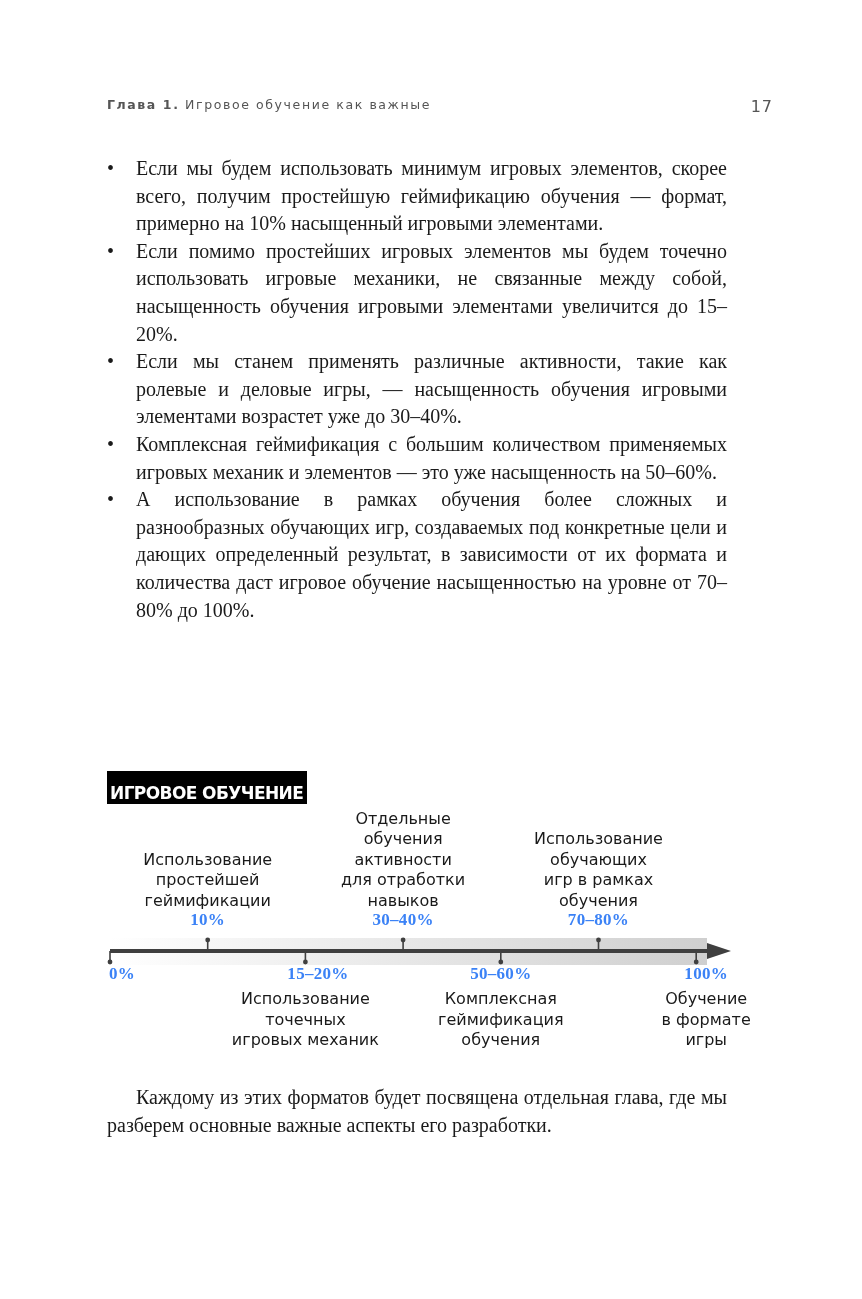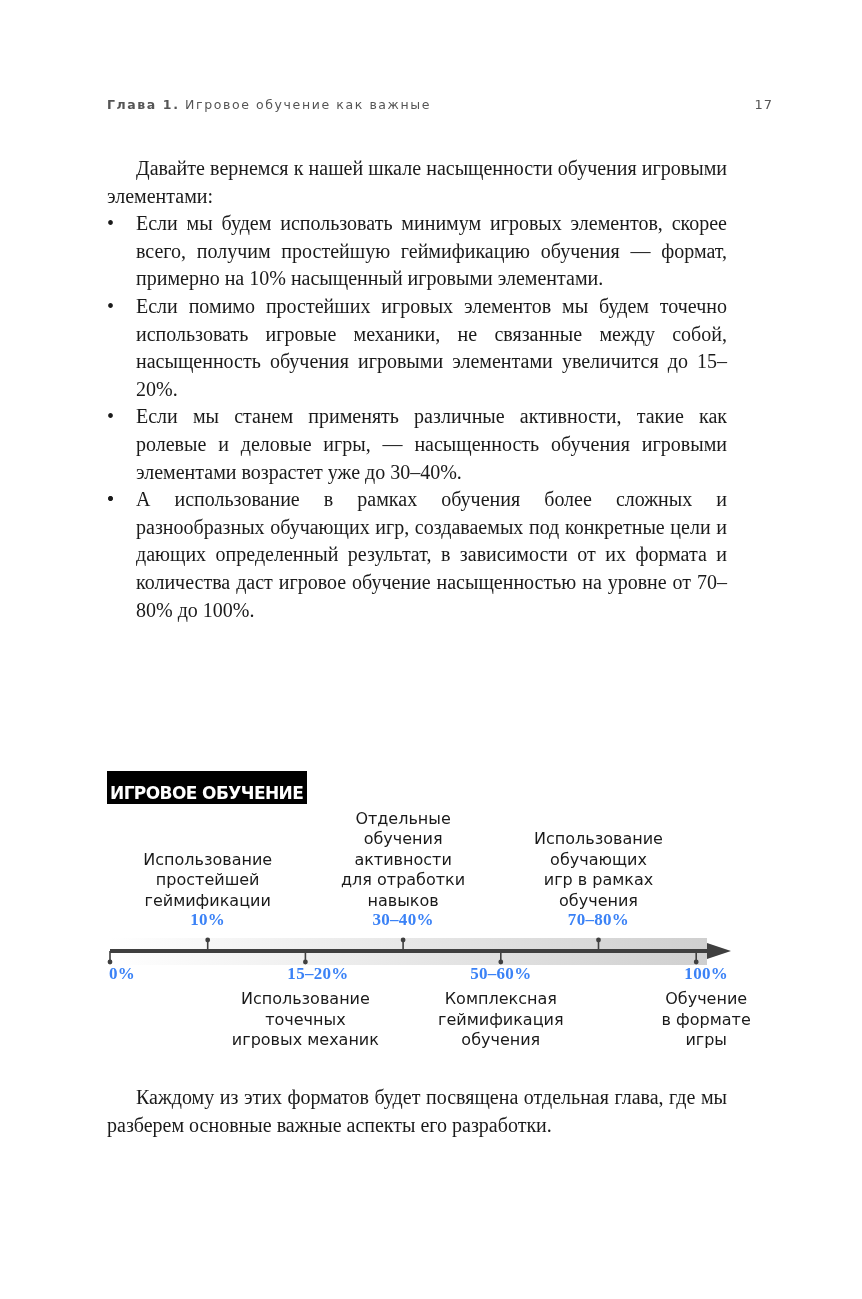--- a/index.html
+++ b/index.html
@@ -1,20 +1,20 @@
 <!DOCTYPE html>
 <html><head>
 <meta charset="utf-8">
 <style>
   html, body { margin: 0; padding: 0; background: #ffffff; }
   body { width: 862px; height: 1299px; position: relative; overflow: hidden; color: #1a1a1a; }
   .running-head { position: absolute; left: 107px; top: 97px; width: 666px; height: 20px;
     font-family: "DejaVu Sans", sans-serif; font-size: 12.5px; letter-spacing: 1.6px; color: #555; }
   .running-head .chapter { font-weight: bold; color: #555; text-align: right; }
-  .running-head .page-num { position: absolute; right: 0; top: 0; letter-spacing: 1px; font-size: 13px; }
+  .running-head .page-num { position: absolute; right: 0; top: 0; letter-spacing: 1px; font-size: 16px; }
   .body-text { position: absolute; left: 107px; width: 620px; font-family: "Liberation Serif", serif;
     font-size: 20px; line-height: 27.6px; color: #1a1a1a; text-align: justify; }
   .body-text p { margin: 0; text-indent: 29px; }
   .intro { top: 155px; }
   ul.bullets { margin: 0; padding: 0; list-style: none; }
   ul.bullets li { position: relative; padding-left: 29px; margin: 0; }
   ul.bullets li .bullet { position: absolute; left: 0; top: 0; }
   .outro { top: 1084px; }
 
   .figure-title { position: absolute; left: 107px; top: 771px; background: #000; color: #fff;
@@ -31,26 +31,25 @@
 </head>
 <body>
 
 <div class="running-head">
   <span class="chapter">Глава 1.</span>
   <span>Игровое обучение как важные</span>
   <span class="page-num">17</span>
 </div>
 
 <div class="body-text intro">
-  <p>Давайте вернемся к нашей шкале насыщенности обучения игровыми элементами:</p>
   <ul class="bullets">
     <li><span class="bullet">•</span><span>Если мы будем использовать минимум игровых элементов, скорее всего, получим простейшую геймификацию обучения — формат, примерно на 10% насыщенный игровыми элементами.</span></li>
     <li><span class="bullet">•</span><span>Если помимо простейших игровых элементов мы будем точечно использовать игровые механики, не связанные между собой, насыщенность обучения игровыми элементами увеличится до 15–20%.</span></li>
     <li><span class="bullet">•</span><span>Если мы станем применять различные активности, такие как ролевые и деловые игры, — насыщенность обучения игровыми элементами возрастет уже до 30–40%.</span></li>
-    <li><span class="bullet">•</span></li>
+    <li><span class="bullet">•</span><span>Комплексная геймификация с большим количеством применяемых игровых механик и элементов — это уже насыщенность на 50–60%.</span></li>
     <li><span class="bullet">•</span><span>А использование в рамках обучения более сложных и разнообразных обучающих игр, создаваемых под конкретные цели и дающих определенный результат, в зависимости от их формата и количества даст игровое обучение насыщенностью на уровне от 70–80% до 100%.</span></li>
   </ul>
 </div>
 
 <div class="figure-title">ИГРОВОЕ ОБУЧЕНИЕ</div>
 
 <div class="scale" id="scale">
   <svg id="scale-svg" width="862" height="1299" style="position:absolute;left:0;top:0">
     <defs>
       <linearGradient id="bandGrad" x1="0" x2="1" y1="0" y2="0">

